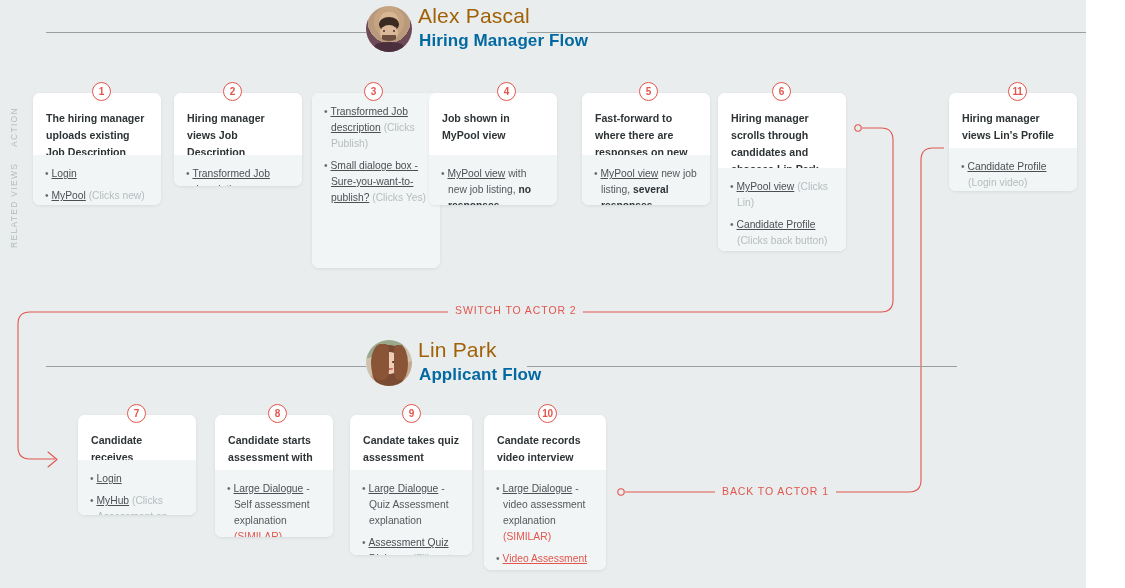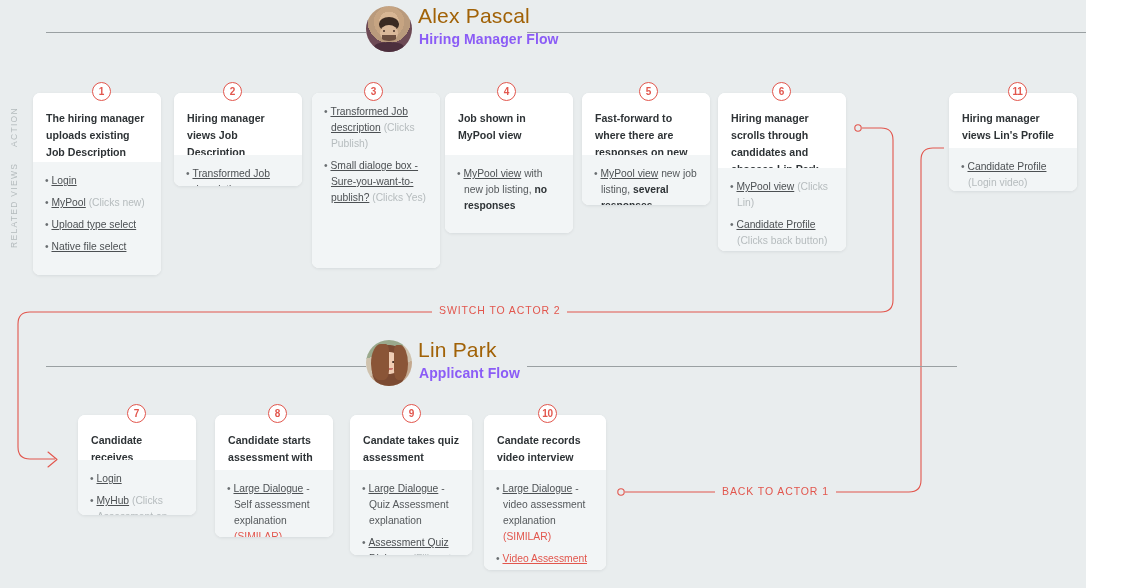--- a/index.html
+++ b/index.html
@@ -30,21 +30,21 @@
     position: absolute; width: 46px; height: 46px; border-radius: 50%;
     overflow: hidden; top: 2px;
   }
   .avatar .face { width: 100%; height: 100%; position: relative; }
   .actor-name {
     position: absolute; left: 418px; top: 0px;
     font-size: 21px; color: #a16207; font-weight: 400; letter-spacing: .2px;
   }
   .actor-role {
     position: absolute; left: 419px; top: 27px;
-    font-size: 14px; color: #8b5cf6; font-weight: bold; letter-spacing: .1px;
+    font-size: 17px; color: #0369a1; font-weight: bold; letter-spacing: .1px;
   }
 
   
   .axis-label {
     position: absolute;
     writing-mode: vertical-rl; transform: rotate(180deg);
     font-size: 8.5px; letter-spacing: 1.3px; color: #b4bbbd;
     font-weight: 500; text-align: center;
   }
 
@@ -128,21 +128,21 @@
     <div class="actor-role">Hiring Manager Flow</div>
   </div>
 
   <div class="axis-label" style="left:9px;top:98px;height:58px;">
     <span>ACTION</span>
   </div>
   <div class="axis-label" style="left:9px;top:162px;height:86px;">
     <span>RELATED VIEWS</span>
   </div>
 
-  <div class="conn-label" style="left:432px;top:304px;text-align:center;">SWITCH TO ACTOR 2</div>
+  <div class="conn-label" style="left:448px;top:304px;text-align:center;">SWITCH TO ACTOR 2</div>
 
   <div class="actor-header" style="left:0;top:338px;width:962px;">
     <div class="actor-rule" style="left:46px;width:320px;"></div>
     <div class="actor-rule" style="left:527px;width:430px;"></div>
     <div class="avatar" style="left:366px;">
       <div class="face" style="background:linear-gradient(160deg,#9aa98c 0 30%,#cfc2ad 30% 60%,#c4a98f 60% 100%);">
         <div style="position:absolute;left:14%;top:10%;width:72%;height:92%;border-radius:48% 48% 40% 40%;background:#7b4a32;"></div>
         <div style="position:absolute;left:28%;top:26%;width:46%;height:48%;border-radius:50% 50% 46% 46%;background:#f0cdb4;"></div>
         <div style="position:absolute;left:36%;top:46%;width:5%;height:4%;border-radius:50%;background:#4a352c;"></div>
         <div style="position:absolute;left:57%;top:46%;width:5%;height:4%;border-radius:50%;background:#4a352c;"></div>
@@ -151,21 +151,21 @@
         <div style="position:absolute;left:60%;top:10%;width:32%;height:78%;border-radius:20% 60% 50% 30%;background:#8a5537;"></div>
       </div>
     </div>
     <div class="actor-name">Lin Park</div>
     <div class="actor-role">Applicant Flow</div>
   </div>
 
   <div class="conn-label" style="left:715px;top:485px;">BACK TO ACTOR 1</div>
 
   <div id="cards-root">
-      <div class="card has-body" style="left: 33px; top: 93px; width: 128px; height: 182px;">
+      <div class="card has-body" style="left: 33px; top: 93px; width: 128px; height: 112px;">
         <div class="card-head" style="min-height: 62px;">The hiring manager uploads existing Job Description</div>
         <div class="card-body">
           <ul>
             <li><span class="u">Login</span></li>
             <li><span class="u">MyPool</span><span class="muted"> (Clicks new)</span></li>
             <li><span class="u">Upload type select</span></li>
             <li><span class="u">Native file select</span></li>
           </ul>
         </div>
       </div>
@@ -181,21 +181,21 @@
       <div class="badge" style="left: 223px; top: 82px;">2</div>
       <div class="card has-body" style="left: 312px; top: 93px; width: 128px; height: 175px;">
         <div class="card-body">
           <ul>
             <li><span class="u">Transformed Job description</span><span class="muted"> (Clicks Publish)</span></li>
             <li><span class="u">Small dialoge box - Sure-you-want-to-publish?</span><span class="muted"> (Clicks Yes)</span></li>
           </ul>
         </div>
       </div>
       <div class="badge" style="left: 364px; top: 82px;">3</div>
-      <div class="card has-body" style="left: 445px; top: 93px; width: 128px; height: 140px;">
+      <div class="card has-body" style="left: 429px; top: 93px; width: 128px; height: 112px;">
         <div class="card-head" style="min-height: 62px;">Job shown in MyPool view</div>
         <div class="card-body">
           <ul>
             <li><span class="u">MyPool view</span><span> with new job listing, </span><span class="b">no responses</span></li>
           </ul>
         </div>
       </div>
       <div class="badge" style="left: 497px; top: 82px;">4</div>
       <div class="card has-body" style="left: 582px; top: 93px; width: 128px; height: 112px;">
         <div class="card-head" style="min-height: 62px;">Fast-forward to where there are responses on new job</div>

